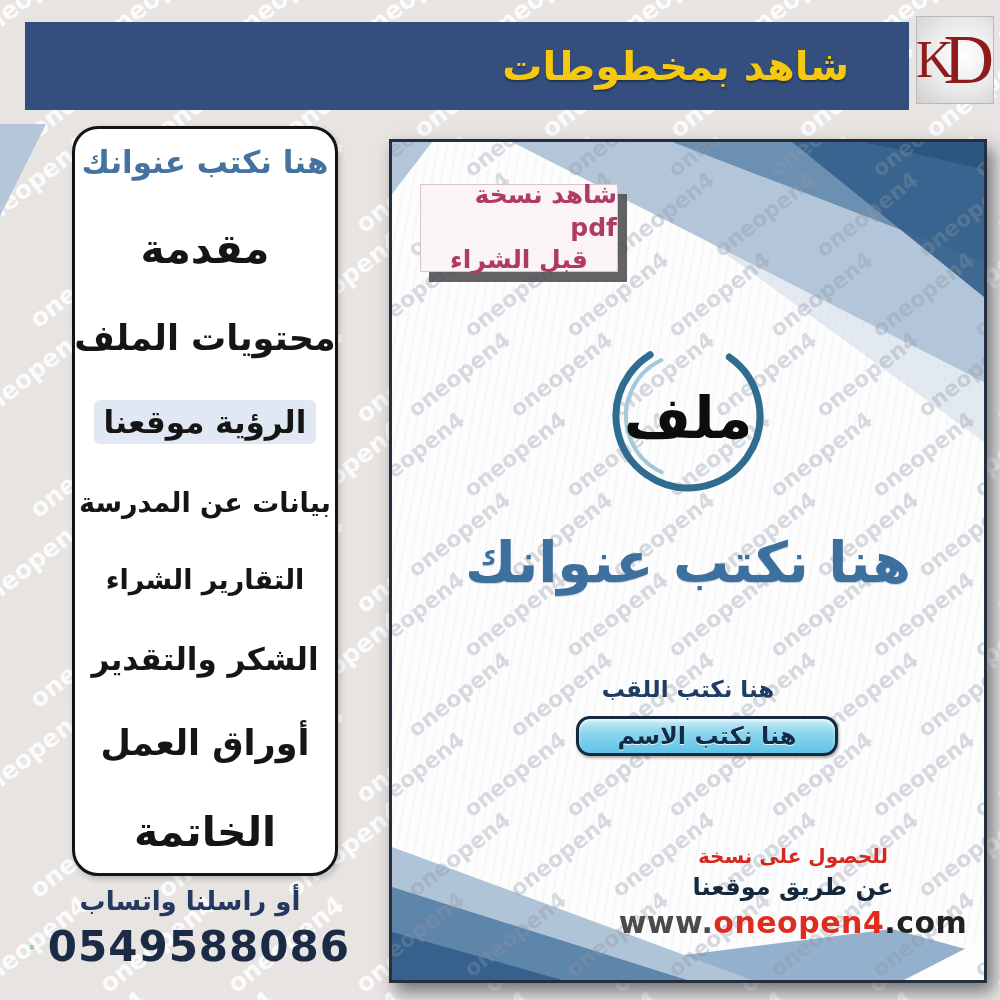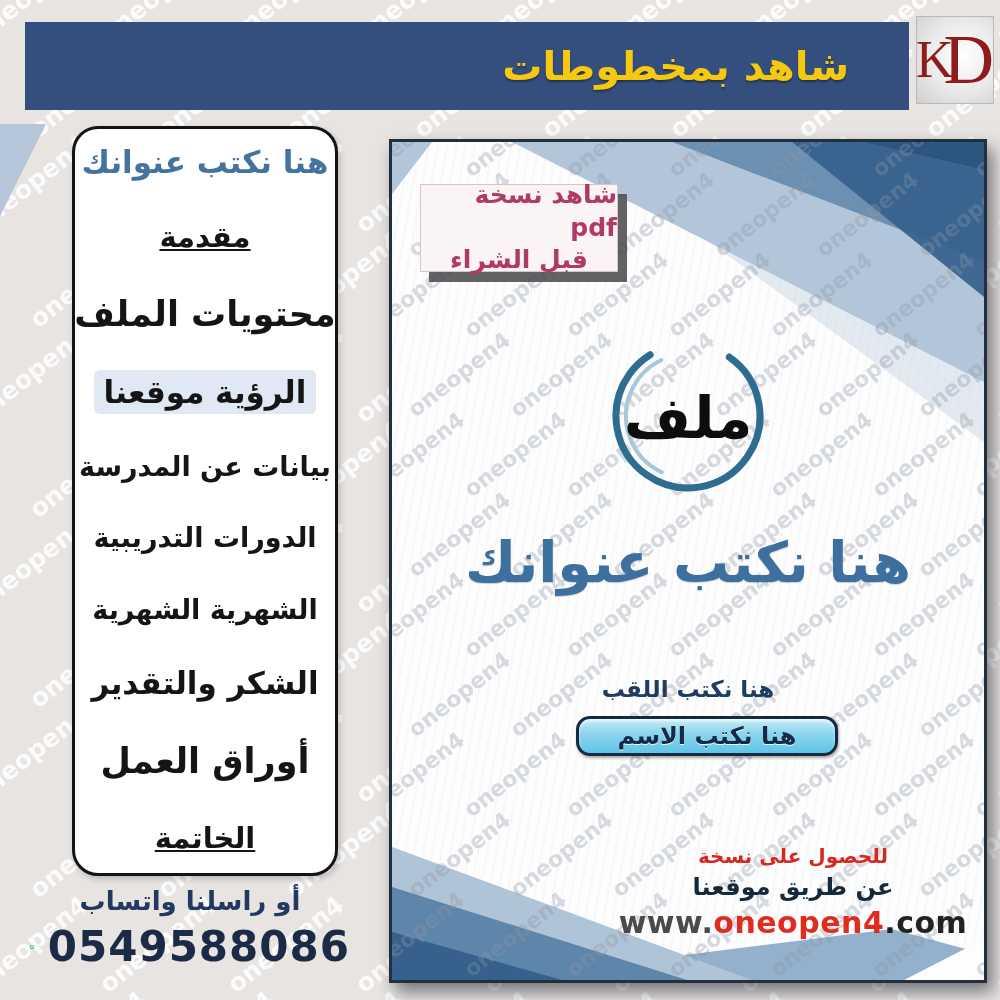--- a/index.html
+++ b/index.html
@@ -32,21 +32,21 @@
     font-family:"Liberation Serif",serif;color:#8e1c1c;}
   .kd-logo .k{font-size:52px;line-height:1;margin-right:-10px;}
   .kd-logo .d{font-size:70px;line-height:1;}
 
   
   .index-panel{position:absolute;left:72px;top:126px;width:266px;height:750px;background:#ffffff;
     border:3px solid #141414;border-radius:26px;box-sizing:border-box;z-index:2;
     display:flex;flex-direction:column;justify-content:space-between;align-items:center;
     padding:18px 6px 20px;direction:rtl;box-shadow:2px 3px 6px rgba(0,0,0,0.2);}
   .index-item{font-weight:bold;color:#151515;white-space:nowrap;line-height:1;}
-  .sz-s{font-size:27px;} .sz-m{font-size:31px;} .sz-l{font-size:35px;} .sz-xl{font-size:29px;text-decoration:underline;}
+  .sz-s{font-size:27px;} .sz-m{font-size:31px;} .sz-l{font-size:35px;} .sz-xl{font-size:41px;}
   .item-blue{color:#44739f;}
   .item-highlight{background:#dfe8f3;border-radius:6px;padding:4px 10px;}
 
   
   .wa-block{position:absolute;left:30px;top:886px;width:320px;z-index:2;text-align:center;}
   .wa-label{font-size:26px;font-weight:bold;color:#23395f;direction:rtl;}
   .wa-row{margin-top:6px;display:flex;align-items:center;justify-content:center;gap:14px;}
   .wa-number{font-size:42px;font-weight:bold;color:#1b2b45;letter-spacing:1px;}
 
   
@@ -202,22 +202,21 @@
     <span class="k">K</span>
     <span class="d">D</span>
   </div>
 
   <div class="index-panel">
     <div class="index-item sz-m item-blue">هنا نكتب عنوانك</div>
     <div class="index-item sz-xl">مقدمة</div>
     <div class="index-item sz-l">محتويات الملف</div>
     <div class="index-item sz-m"><span class="item-highlight">الرؤية موقعنا</span></div>
     <div class="index-item sz-s">بيانات عن المدرسة</div>
-    <div class="index-item sz-s">الدورات التدريبية</div>
-    <div class="index-item sz-s">الشهرية الشهرية</div>
+    <div class="index-item sz-s">التقارير الشراء</div>
     <div class="index-item sz-m">الشكر والتقدير</div>
     <div class="index-item sz-l">أوراق العمل</div>
     <div class="index-item sz-xl">الخاتمة</div>
   </div>
 
   <div class="wa-block">
     <div class="wa-label">أو راسلنا واتساب</div>
     <div class="wa-row">
       <svg width="46" height="46" viewBox="0 0 48 48">
         <rect x="1" y="1" width="46" height="46" rx="10" fill="#35b34a"></rect>

